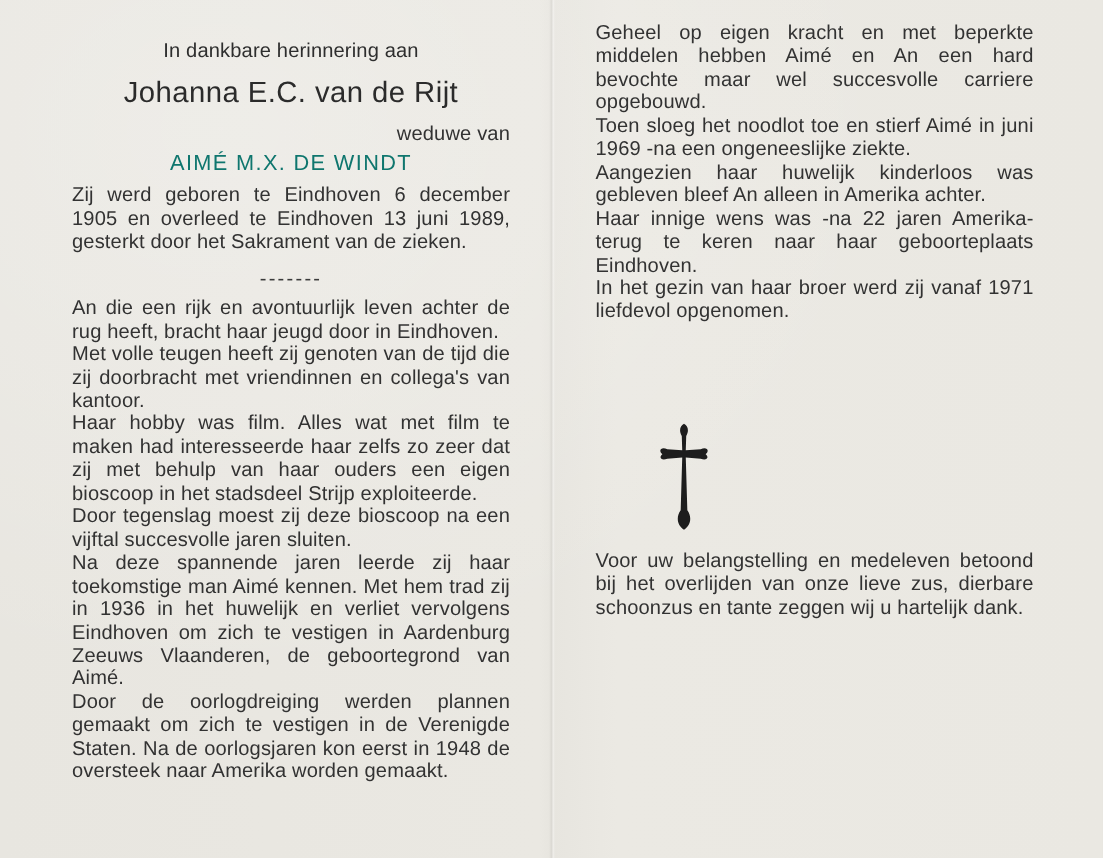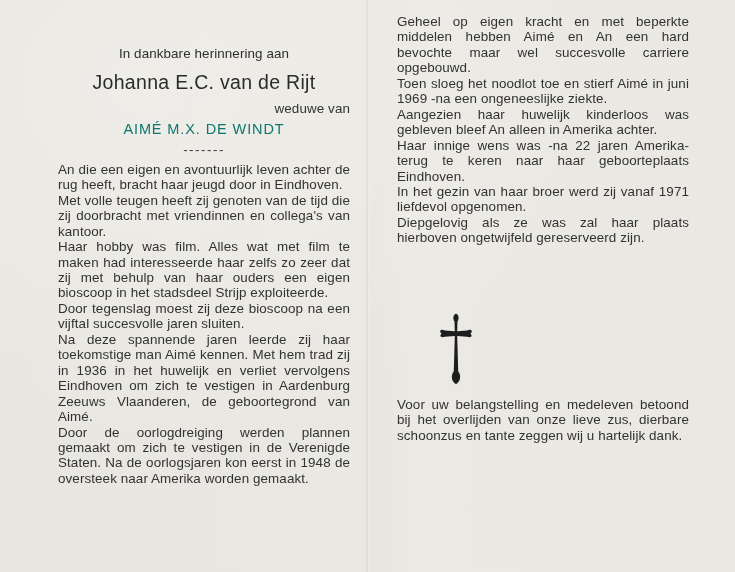--- a/index.html
+++ b/index.html
@@ -41,21 +41,21 @@
 
   .page {
     position: absolute;
     width: 292px;
     font-size: 13.4px;
     line-height: 15.45px;
     letter-spacing: 0.1px;
     color: #323232;
   }
 
-  .page-left  { left: 58px;  top: 26px; margin-top: 20px; }
+  .page-left  { left: 48px;  top: 26px; }
   .page-right { left: 397px; top: 14px; }
 
   .intro {
     text-align: center;
     margin-bottom: 10px;
     color: #2e2e2e;
   }
 
   .deceased-name {
     text-align: center;
@@ -121,26 +121,27 @@
 
 <div class="page page-left">
   <div class="intro">In dankbare herinnering aan</div>
 
   <div class="deceased-name">Johanna E.C. van de Rijt</div>
 
   <div class="relation">weduwe van</div>
 
   <div class="spouse-name">AIMÉ M.X. DE WINDT</div>
 
+  <div class="life-dates">Zij werd geboren te Eindhoven 6 december 1905 en overleed te Eindhoven 13 juni 1989, gesterkt door het Sakrament van de zieken.</div>
 
   <div class="separator">-------</div>
 
   <div>
 
-      <p class="body-par">An die een eigen en avontuurlijk leven achter de rug heeft, bracht haar jeugd door in Eindhoven.</p>
+      <p class="body-par">An die een rijk en avontuurlijk leven achter de rug heeft, bracht haar jeugd door in Eindhoven.</p>
 
       <p class="body-par">Met volle teugen heeft zij genoten van de tijd die zij doorbracht met vriendinnen en collega's van kantoor.</p>
 
       <p class="body-par">Haar hobby was film. Alles wat met film te maken had interesseerde haar zelfs zo zeer dat zij met behulp van haar ouders een eigen bioscoop in het stadsdeel Strijp exploiteerde.</p>
 
       <p class="body-par">Door tegenslag moest zij deze bioscoop na een vijftal succesvolle jaren sluiten.</p>
 
       <p class="body-par">Na deze spannende jaren leerde zij haar toekomstige man Aimé kennen. Met hem trad zij in 1936 in het huwelijk en verliet vervolgens Eindhoven om zich te vestigen in Aardenburg Zeeuws Vlaanderen, de geboortegrond van Aimé.</p>
 
       <p class="body-par">Door de oorlogdreiging werden plannen gemaakt om zich te vestigen in de Verenigde Staten. Na de oorlogsjaren kon eerst in 1948 de oversteek naar Amerika worden gemaakt.</p>
@@ -153,21 +154,20 @@
       <p class="body-par">Geheel op eigen kracht en met beperkte middelen hebben Aimé en An een hard bevochte maar wel succesvolle carriere opgebouwd.</p>
 
       <p class="body-par">Toen sloeg het noodlot toe en stierf Aimé in juni 1969 -na een ongeneeslijke ziekte.</p>
 
       <p class="body-par">Aangezien haar huwelijk kinderloos was gebleven bleef An alleen in Amerika achter.</p>
 
       <p class="body-par">Haar innige wens was -na 22 jaren Amerika- terug te keren naar haar geboorteplaats Eindhoven.</p>
 
       <p class="body-par">In het gezin van haar broer werd zij vanaf 1971 liefdevol opgenomen.</p>
 
-      <p class="body-par">Diepgelovig als ze was zal haar plaats hierboven ongetwijfeld gereserveerd zijn.</p>
 
     </div>
 
   <div class="cross-wrap">
     <svg viewBox="0 0 50 100" width="44" height="74" aria-hidden="true">
       <path fill="#1d1d1d" d="
         M25 2
         C29 4 29.5 9 27 13
         L26.6 26
         L40 25

